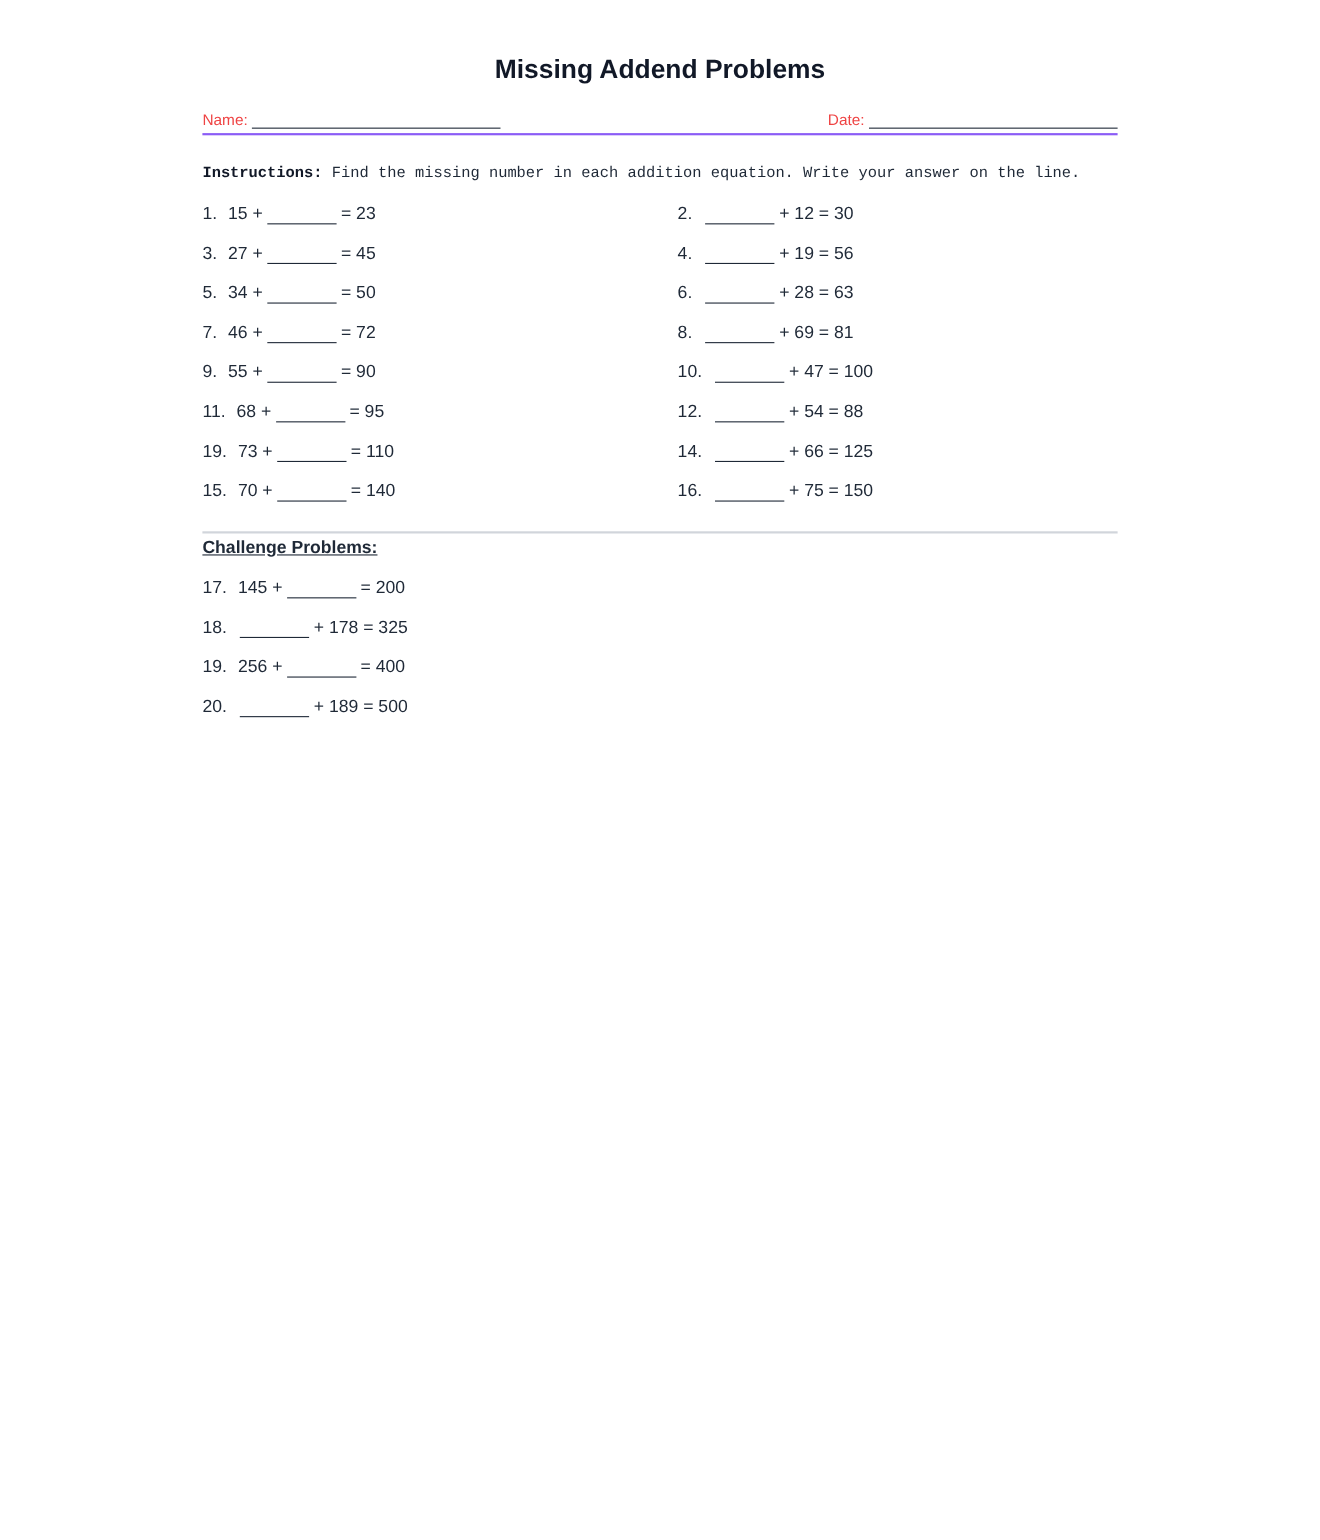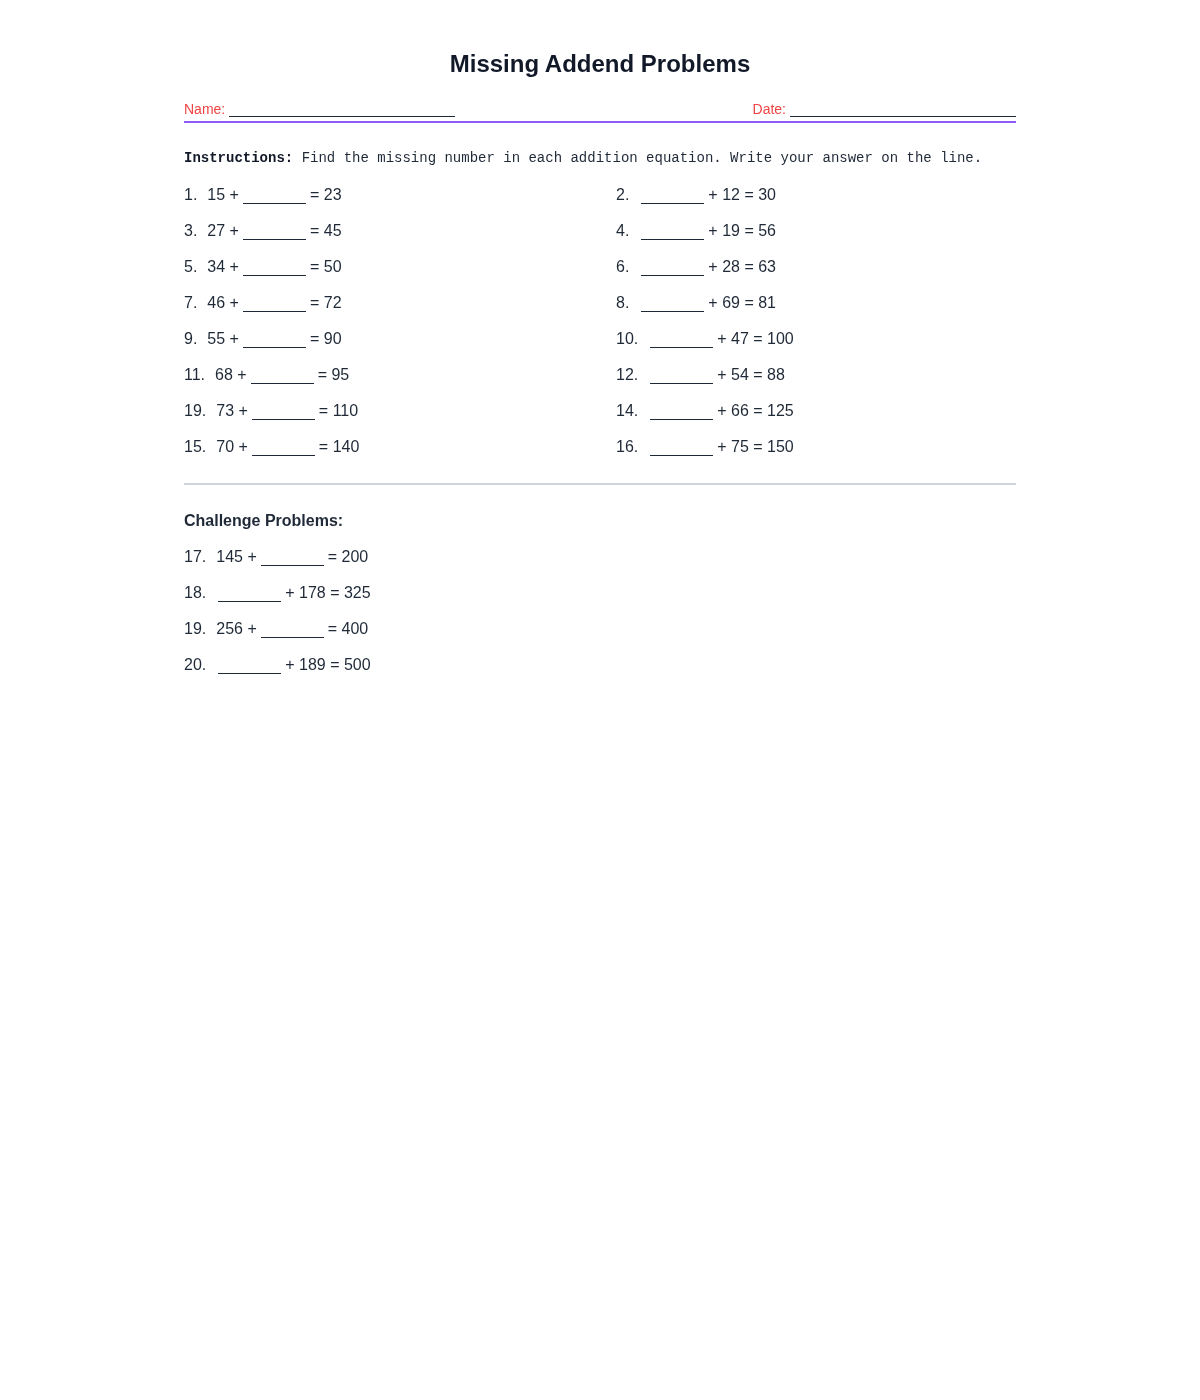--- a/index.html
+++ b/index.html
@@ -88,25 +88,26 @@
       margin: 0 4px;
       vertical-align: bottom;
     }
     .blank.lead { margin-left: 2px; }
     .divider {
       margin-top: 18px;
       height: 0;
       border-top: 2px solid #d1d5db;
     }
     .section-title {
-      margin-top: 26px;
+      margin-top: 4px;
       font-size: 16px;
       font-weight: bold;
       color: #1f2937;
       line-height: 20px;
+      text-decoration: underline;
     }
     .challenge {
       margin-top: 8px;
       display: grid;
       grid-template-columns: 432px;
       grid-auto-rows: 36px;
       font-size: 16px;
     }
   </style>
 </head>

